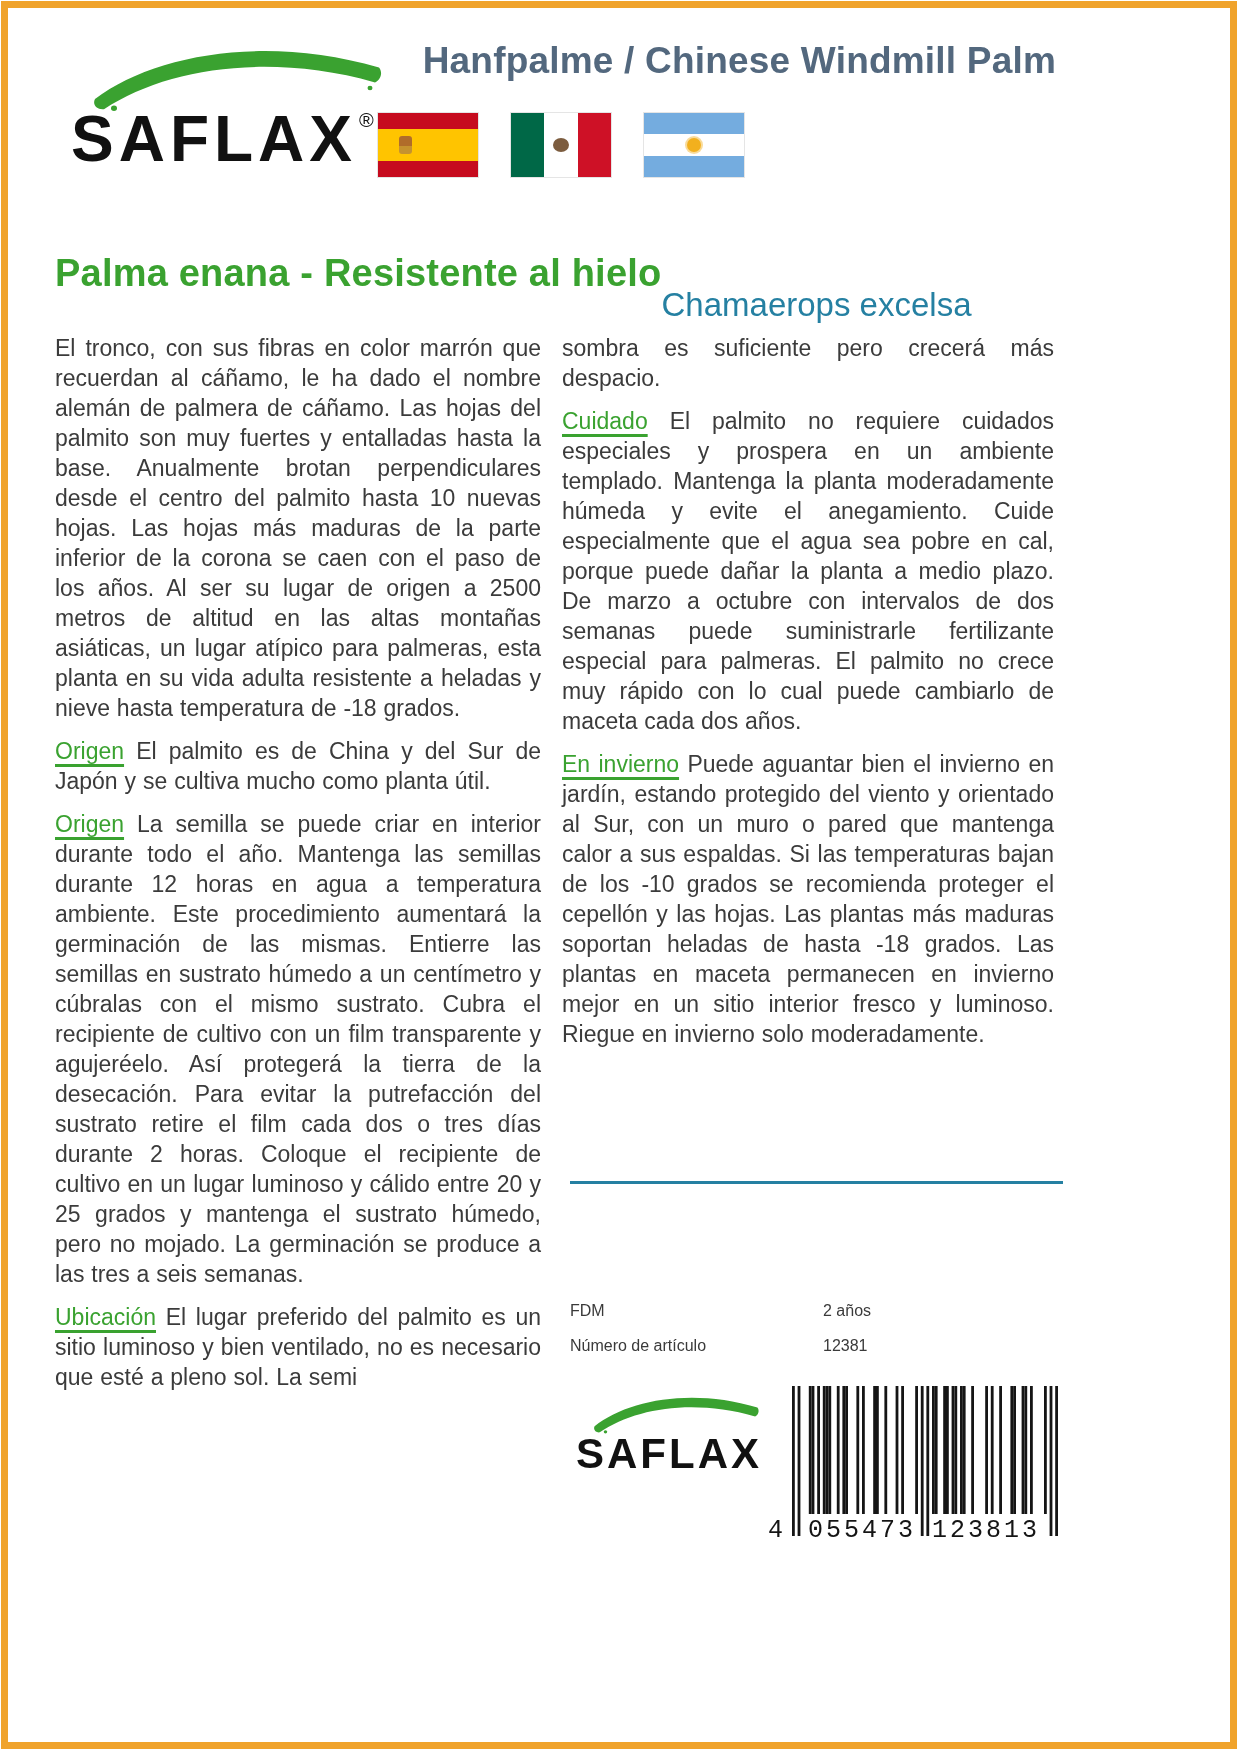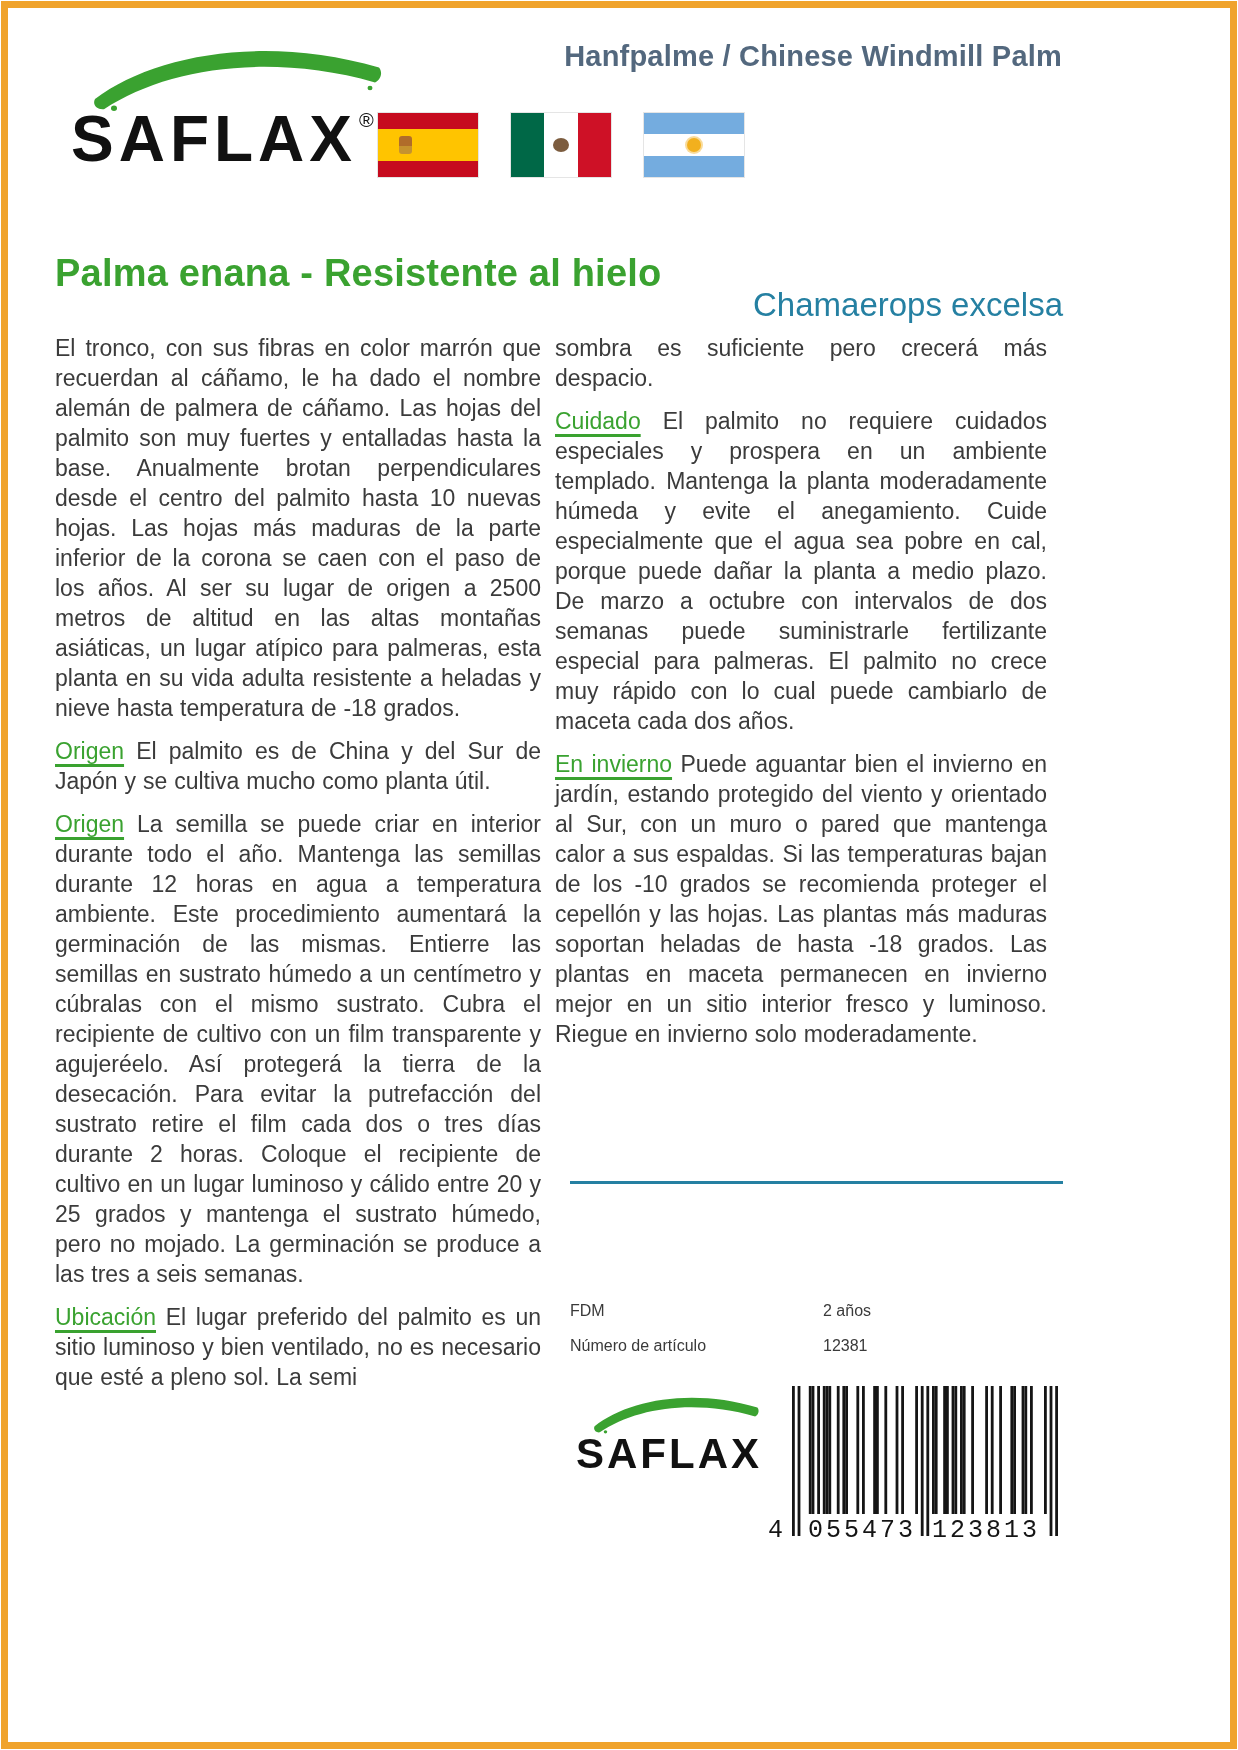--- a/index.html
+++ b/index.html
@@ -16,22 +16,22 @@
     font-family:"Liberation Sans","DejaVu Sans",sans-serif;
     background:#fff;
     position:relative;
     overflow:hidden;
     color:var(--ink);
   }
   .frame{position:absolute;inset:1px;border:7px solid var(--orange);pointer-events:none;z-index:50}
 
   
   .header-title{
-    position:absolute;top:40px;right:176px;
-    font-size:29px;font-weight:700;color:var(--slate);letter-spacing:.2px;
+    position:absolute;top:40px;right:182px;
+    font-size:37px;font-weight:700;color:var(--slate);letter-spacing:.2px;
   }
 
   
   .logo-big{position:absolute;left:55px;top:36px;width:330px;height:152px}
   .logo-big .arc{position:absolute;left:32px;top:2px;width:300px;height:74px}
   .logo-big .wordmark{
     position:absolute;left:0;top:66px;
     font-size:64px;font-weight:700;color:#111;letter-spacing:5px;white-space:nowrap;margin-left:16px;
   }
   .reg{font-size:20px;font-weight:400;position:relative;top:-34px;left:2px;letter-spacing:0}
@@ -56,26 +56,26 @@
     position:absolute;left:43px;top:25px;width:14px;height:14px;border-radius:50%;
     background:#f2b01e;box-shadow:0 0 0 2px rgba(242,176,30,.45);
   }
 
   
   .page-title{
     position:absolute;left:55px;top:252px;
     font-size:38px;font-weight:700;color:var(--green);letter-spacing:.2px;
   }
   .species-title{
-    position:absolute;left:570px;top:286px;width:493px;text-align:right;
+    position:absolute;left:570px;top:286px;width:493px;text-align:center;
     font-size:33px;font-weight:400;color:var(--teal);
   }
 
   
-  .columns{position:absolute;left:55px;top:333px;width:1008px;display:flex;gap:14px}
+  .columns{position:absolute;left:55px;top:333px;width:1008px;display:flex;gap:21px}
   .col-left{width:486px}
   .col-right{width:492px}
   .para{font-size:23px;line-height:30px;text-align:justify;margin-bottom:13px;word-spacing:.5px}
   .h{
     color:var(--green);font-weight:400;
     text-decoration-line:underline;text-decoration-thickness:2.5px;
     text-underline-offset:5px;text-decoration-color:var(--green);
   }
 
   

